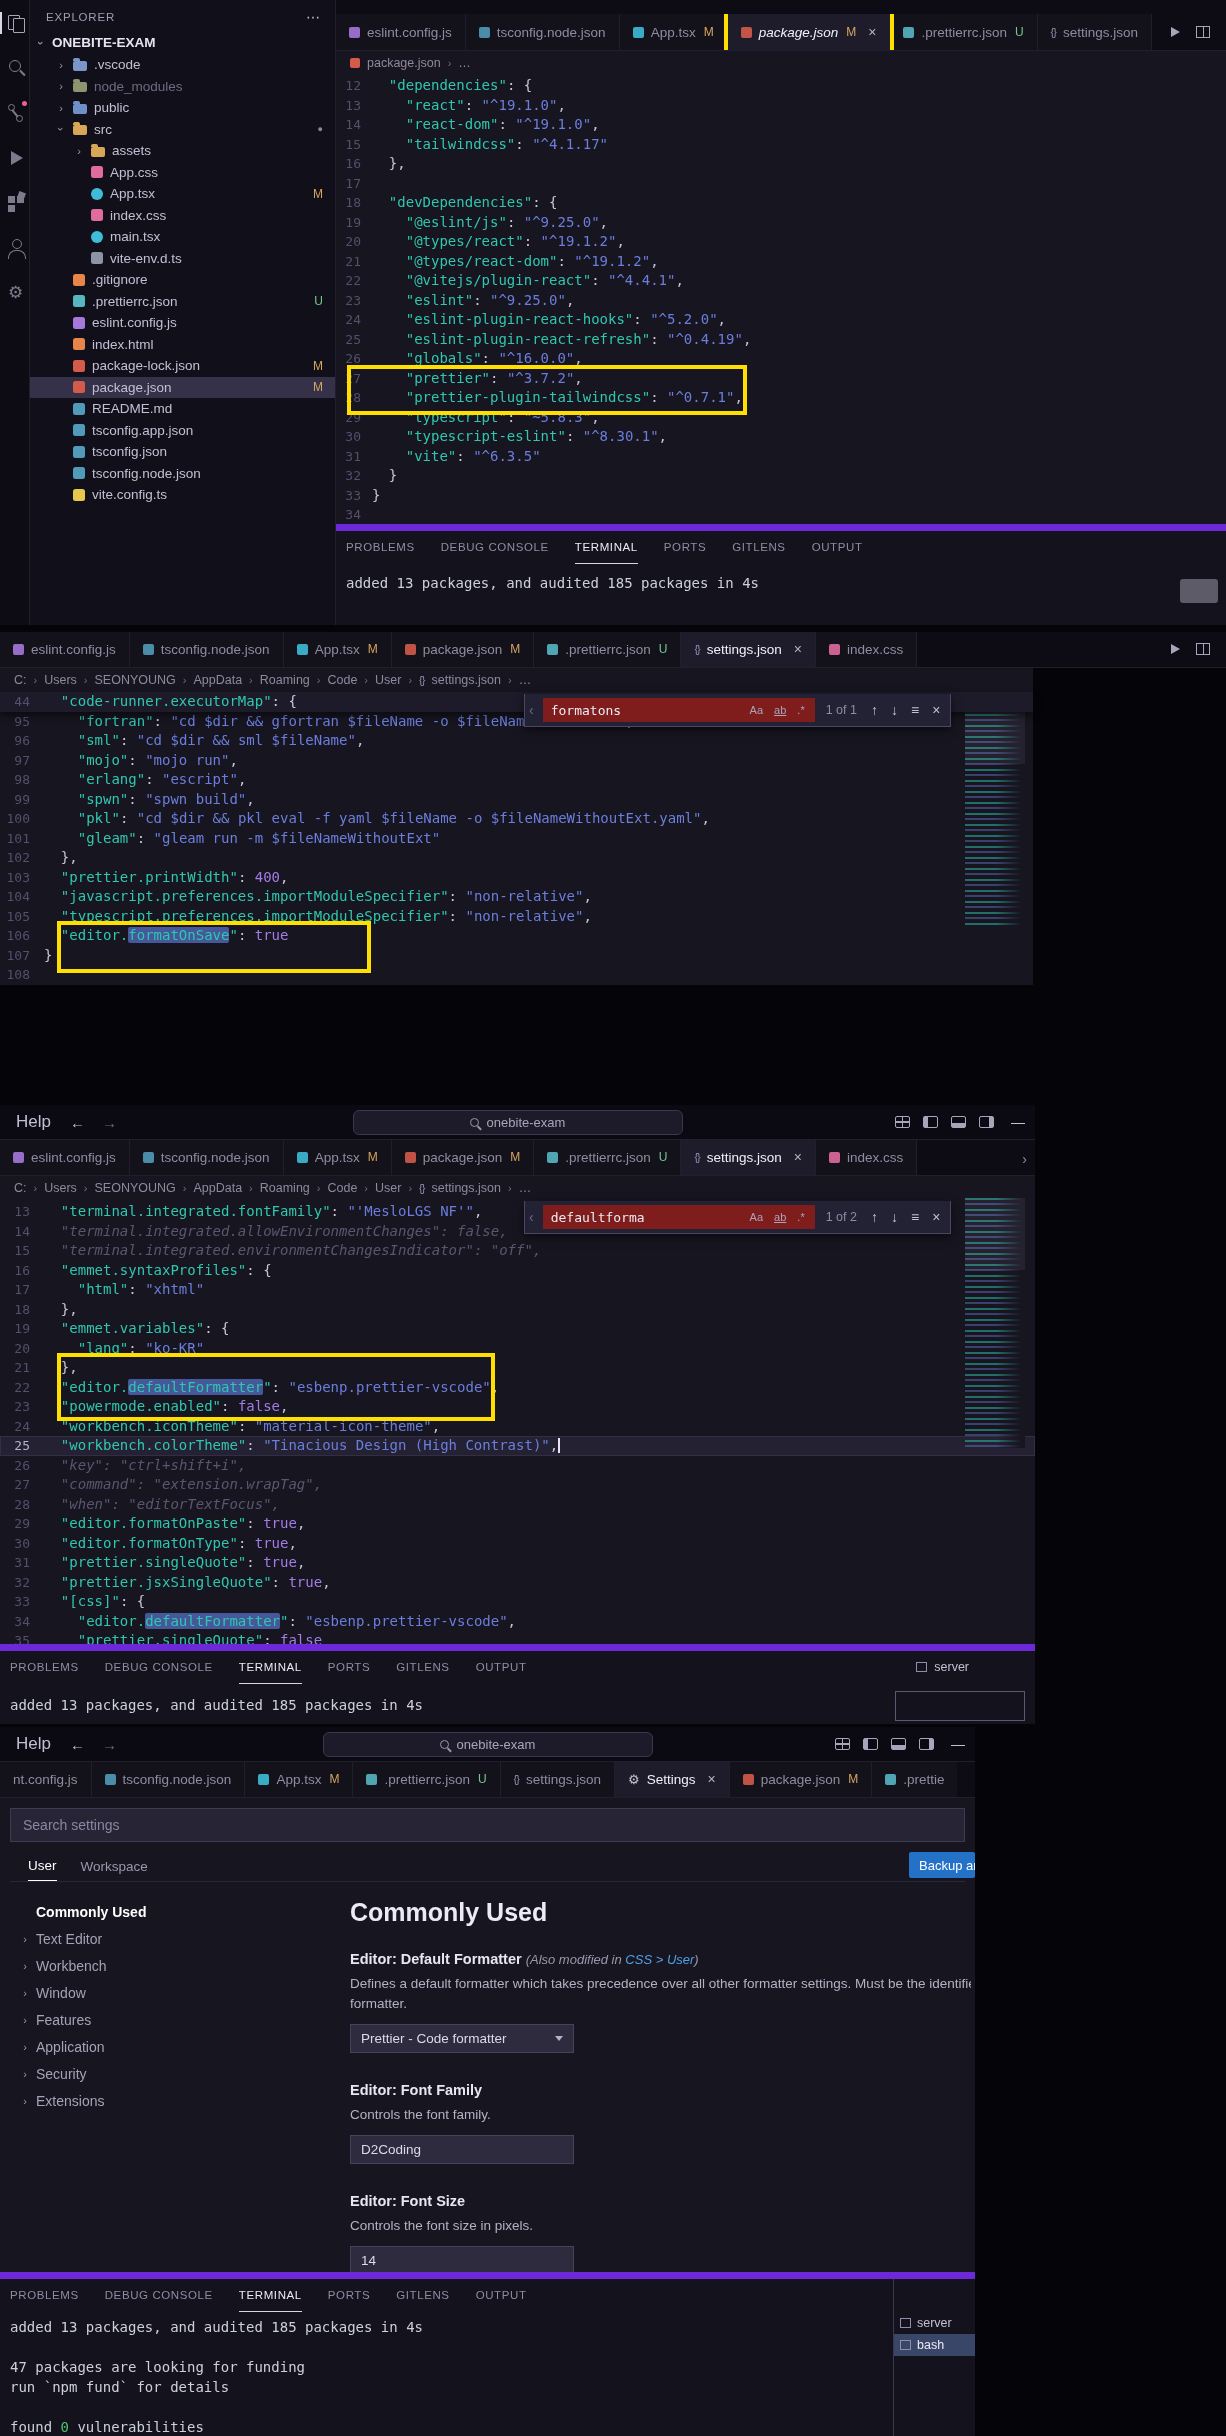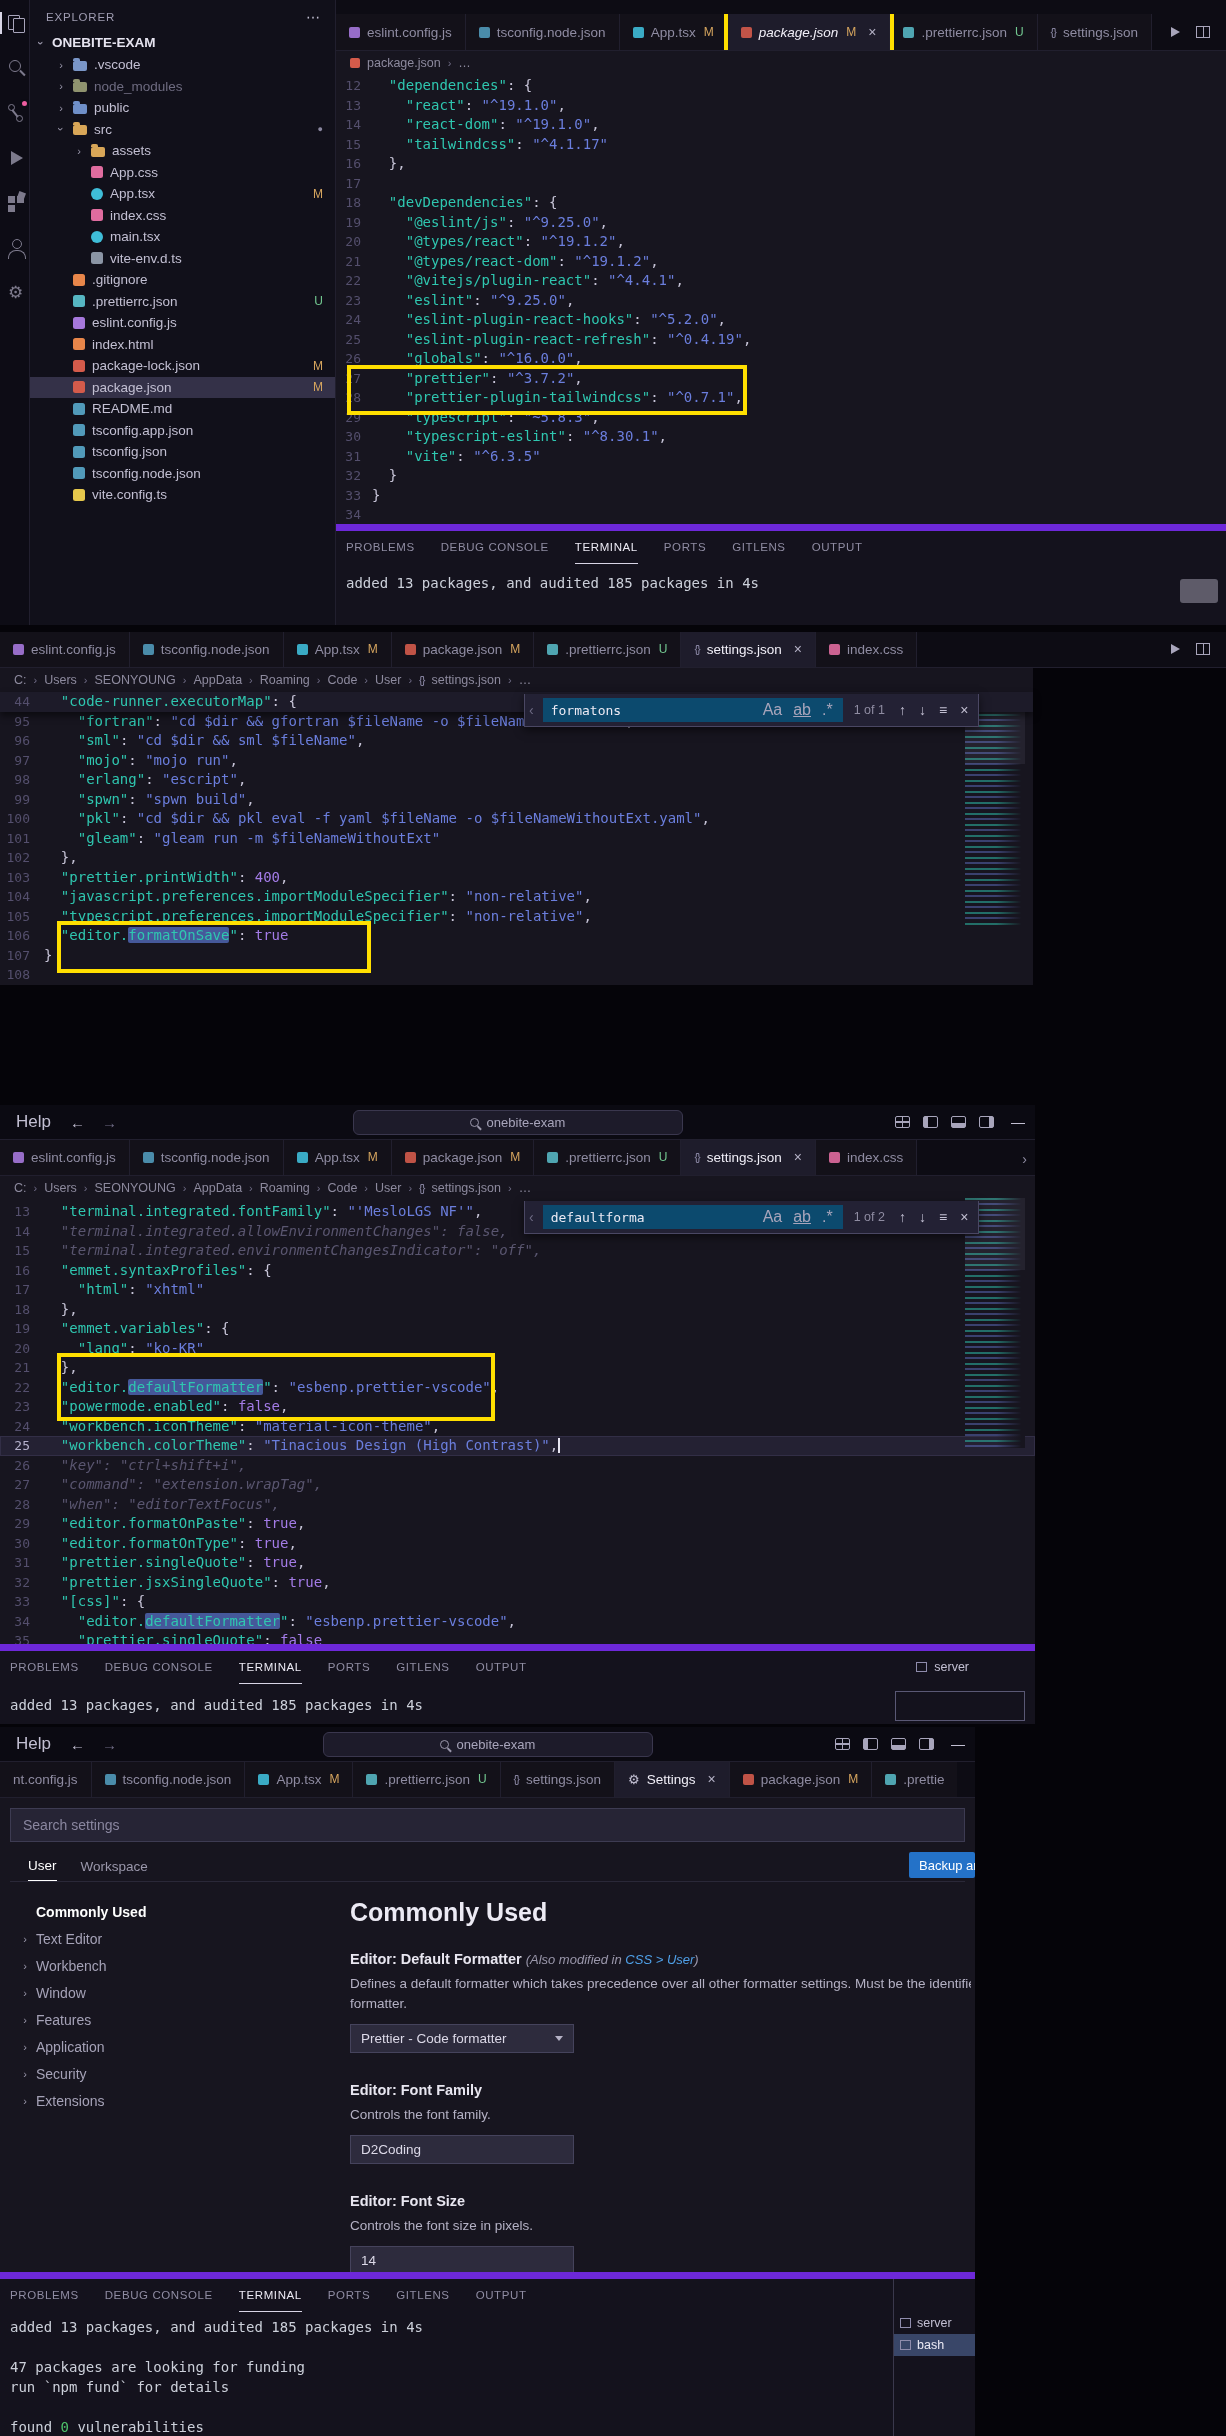--- a/index.html
+++ b/index.html
@@ -49,23 +49,23 @@
 .cl.sticky{background:#1d1b29;box-shadow:0 4px 7px rgba(0,0,0,.5);position:relative;z-index:2}
 .match{background:#45589a;border-radius:2px}
 .caret{width:2px;height:15px;background:#e8e6f2;display:inline-block;flex:none}
 .ybox{position:absolute;border:4px solid #ffdf00;z-index:5}
 
 
 .findw{position:absolute;display:flex;align-items:center;gap:7px;background:#232134;
   border:1px solid #4a4763;border-top:none;padding:0 7px 0 2px;height:33px;z-index:7;
   box-shadow:0 3px 9px rgba(0,0,0,.55)}
 .grip{color:#6f6c86;font-size:14px;padding:0 2px}
-.finput{background:#0c4a6e;height:24px;display:flex;align-items:center;gap:7px;padding:0 8px;width:300px}
+.finput{background:#7f1d1d;height:24px;display:flex;align-items:center;gap:7px;padding:0 8px;width:272px}
 .fval{flex:1;font-size:13px;color:#eceaf4;font-family:"DejaVu Sans Mono",monospace}
-.fopt{color:#a8a5bb;font-size:16px;padding:1px 2px}
+.fopt{color:#a8a5bb;font-size:11px;padding:1px 2px}
 .fopt.u{text-decoration:underline}
 .fcount{color:#8f8ca2;font-size:12.5px;white-space:nowrap;margin:0 4px}
 .fbtn{color:#c2bfd2;font-size:14px;padding:0 3px}
 
 
 .minimap{position:absolute;width:60px;overflow:hidden}
 .minimap::before{content:'';position:absolute;inset:0;
   background:repeating-linear-gradient(180deg,rgba(46,199,176,.5) 0 2px,transparent 2px 5px,
   rgba(107,126,221,.42) 5px 7px,transparent 7px 11px)}
 .minimap i{position:absolute;inset:0;background:linear-gradient(90deg,transparent 52%,#17151f 94%)}

